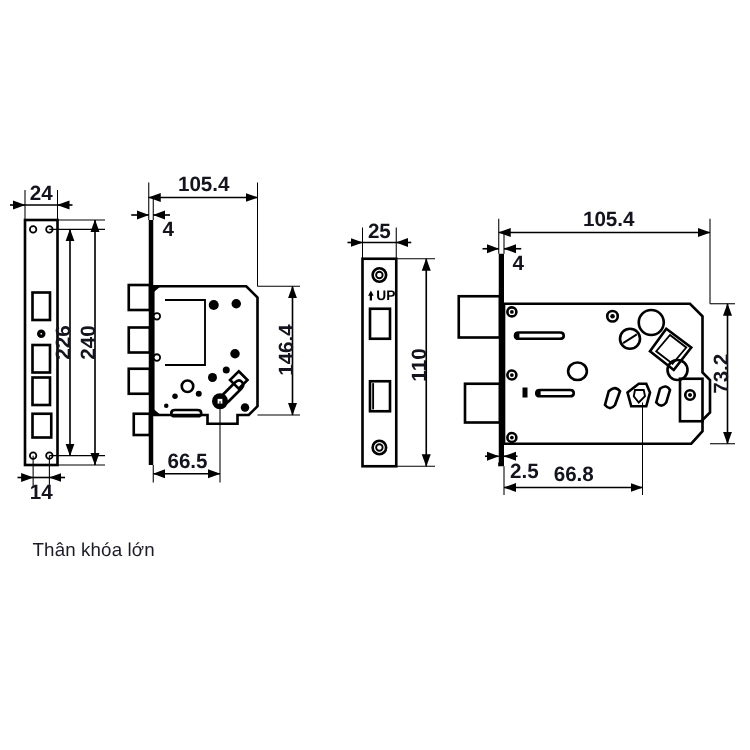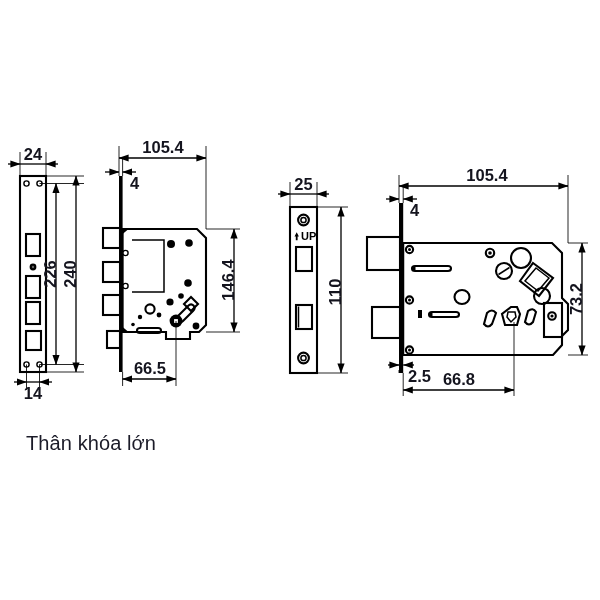--- a/index.html
+++ b/index.html
@@ -2,21 +2,21 @@
 <html><head>
 <meta charset="utf-8">
 <style>
   html,body{margin:0;padding:0;background:#ffffff;}
   body{width:600px;height:600px;font-family:"Liberation Sans",sans-serif;color:#000;overflow:hidden;}
   #stage{position:relative;width:556px;height:600px;background:#fff;}
   svg{display:block;}
   .cap{
     position:absolute;
     font-family:"Liberation Sans",sans-serif;
-    font-size:20px;
+    font-size:15px;
     color:#1b1b28;
     letter-spacing:.1px;
     white-space:nowrap;
   }
   #cap-large{left:26px;top:432px;}
   #cap-small{left:292px;top:432px;}
 </style>
 </head>
 <body>
 

